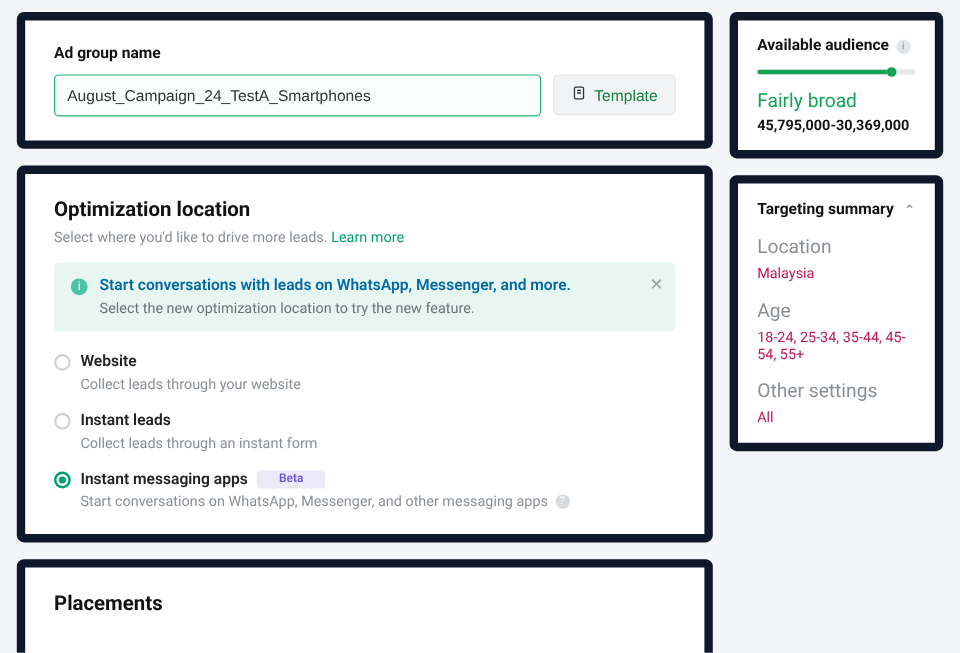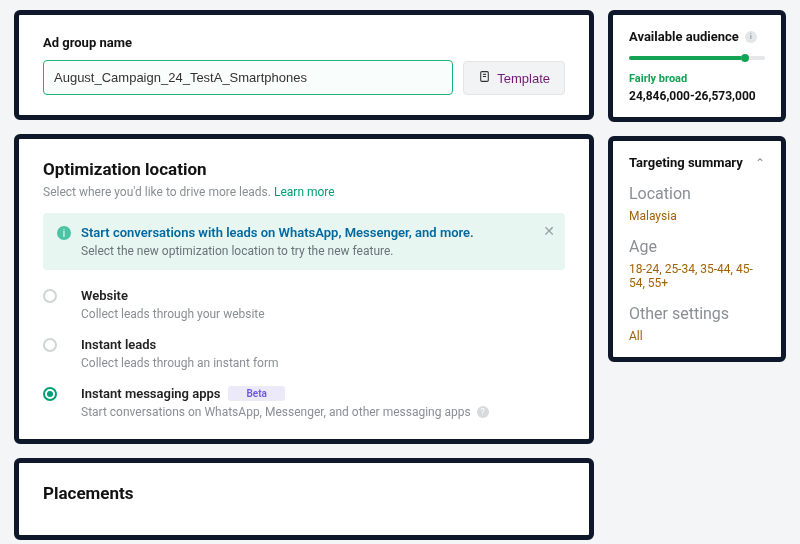--- a/index.html
+++ b/index.html
@@ -11,44 +11,44 @@
     font-size: 13px;
     width: 800px;
     height: 544px;
     overflow: hidden;
   }
   .layout { display: flex; gap: 14px; padding: 10px 14px; }
   .main { flex: 1; display: flex; flex-direction: column; gap: 14px; }
   .side { width: 178px; display: flex; flex-direction: column; gap: 14px; }
   .card {
     background: #fff;
-    border: 5px solid #0f172a;
+    border: 7px solid #0f172a;
     border-radius: 6px;
     padding: 20px 24px;
   }
   .card.small { padding: 14px 16px; }
   .section-title { font-size: 17px; font-weight: 700; margin: 0 0 6px; }
   .ad-label { font-size: 13px; font-weight: 700; margin-bottom: 10px; }
-  .row-name { display: flex; gap: 10px; align-items: flex-end; }
+  .row-name { display: flex; gap: 10px; align-items: flex-start; }
   .name-input {
     flex: 1;
     border: 1px solid #1fb574;
     border-radius: 4px;
     padding: 9px 10px;
     font-size: 13px;
     background: #f9fefc;
     color: #333;
   }
   .tpl-btn {
     display: inline-flex; align-items: center; gap: 6px;
     padding: 8px 14px;
     background: #f2f3f4;
     border: 1px solid #e4e4e4;
     border-radius: 4px;
-    font-size: 13px; font-weight: 500; color: #701a75;
+    font-size: 13px; font-weight: 500; color: #15803d;
     cursor: pointer;
   }
   .muted { color: #8a8f94; font-size: 12px; }
   .learn { color: #009e74; cursor: pointer; text-align: center; }
   .notice {
     margin-top: 14px;
     background: #e7f6f0;
     border-radius: 4px;
     padding: 12px 14px;
     display: flex; align-items: flex-start; gap: 10px;
@@ -60,21 +60,21 @@
     display: flex; align-items: center; justify-content: center;
     flex-shrink: 0; margin-top: 1px;
   }
   .notice-title { font-weight: 600; font-size: 13px; color: #0369a1; }
   .notice-sub { color: #6b7378; font-size: 12px; margin-top: 4px; }
   .notice-close {
     position: absolute; right: 10px; top: 10px;
     color: #9aa0a5; cursor: pointer; font-size: 14px;
   }
   .options { margin-top: 18px; display: flex; flex-direction: column; gap: 16px; }
-  .opt { display: flex; align-items: flex-start; gap: 24px; }
+  .opt { display: flex; align-items: flex-start; gap: 8px; }
   .radio {
     width: 14px; height: 14px; border-radius: 50%;
     border: 2px solid #d0d4d8; flex-shrink: 0; margin-top: 1px;
     display: flex; align-items: center; justify-content: center;
   }
   .radio.checked { border-color: #009e74; }
   .radio.checked::after {
     content: ""; width: 6px; height: 6px; border-radius: 50%;
     background: #009e74;
   }
@@ -92,25 +92,25 @@
   .placements-row { display: flex; align-items: center; gap: 12px; margin-top: 16px; }
   .tiktok-logo {
     width: 42px; height: 42px; border-radius: 10px; background: #000;
     display: flex; align-items: center; justify-content: center;
   }
   .side-title { font-weight: 700; font-size: 13px; display: flex; align-items: center; gap: 6px; }
   .gauge { position: relative; height: 6px; margin: 12px 0 10px; }
   .gauge-bar { height: 4px; background: #e5e7e9; border-radius: 2px; overflow: hidden; }
   .gauge-fill { height: 100%; width: 82%; background: #12a454; }
   .gauge-dot { position: absolute; top: -2px; left: 82%; width: 8px; height: 8px; border-radius: 50%; background: #12a454; }
-  .broad { color: #12a454; font-weight: 700; font-size: 11px; }
+  .broad { color: #12a454; font-weight: 400; font-size: 16px; }
   .aud-count { font-weight: 700; font-size: 12px; margin-top: 4px; }
   .ts-head { display: flex; justify-content: space-between; align-items: center; }
   .ts-label { color: #8a8f94; font-size: 16px; margin-top: 14px; }
-  .ts-val { font-size: 12px; margin-top: 6px; color: #a16207; }
+  .ts-val { font-size: 12px; margin-top: 6px; color: #be185d; }
   .chev { color: #8a8f94; font-size: 12px; cursor: pointer; }
   .info-dot {
     width: 12px; height: 12px; border-radius: 50%;
     background: #e3e6e8; color: #9aa0a5; font-size: 8px;
     display: inline-flex; align-items: center; justify-content: center;
   }
 </style>
 </head>
 <body>
 
@@ -193,21 +193,21 @@
         <span>Available audience</span>
         <span class="info-dot">i</span>
       </div>
       <div class="gauge">
         <div class="gauge-bar">
             <div class="gauge-fill"></div>
           </div>
         <div class="gauge-dot"></div>
       </div>
       <div class="broad">Fairly broad</div>
-      <div class="aud-count">24,846,000-26,573,000</div>
+      <div class="aud-count">45,795,000-30,369,000</div>
     </div>
 
     <div class="card small">
       <div class="ts-head">
         <span class="side-title">Targeting summary</span>
         <span class="chev">⌃</span>
       </div>
       <div class="ts-label">Location</div>
       <div class="ts-val">Malaysia</div>
       <div class="ts-label">Age</div>

